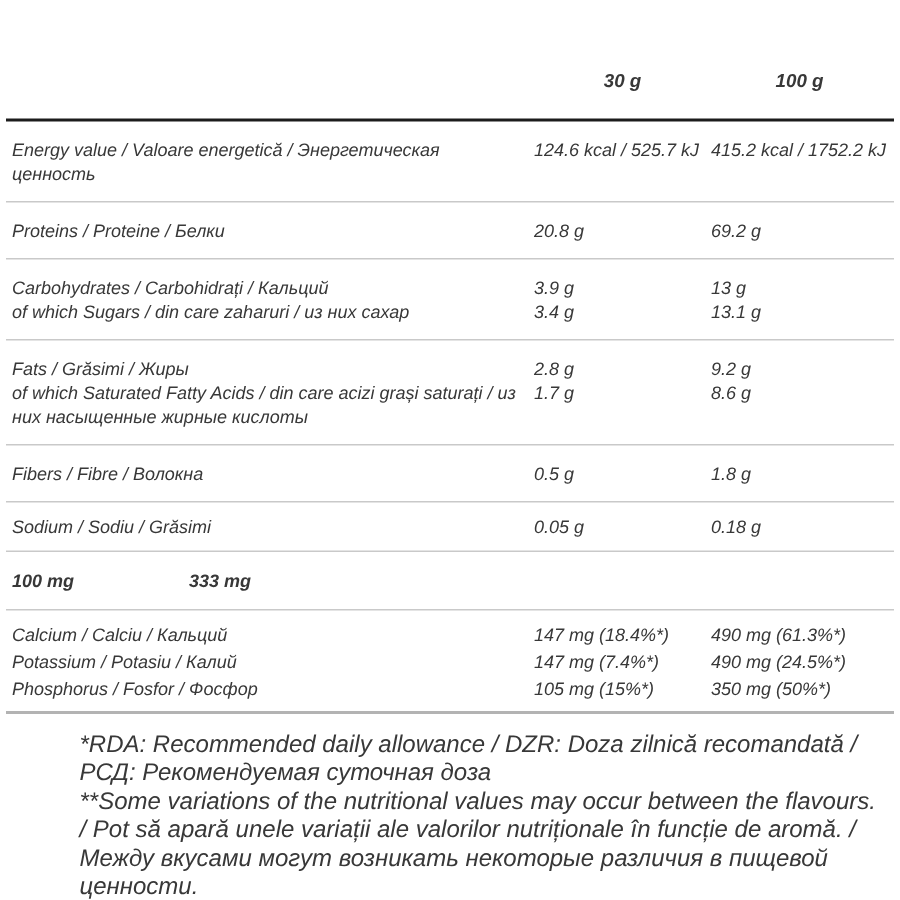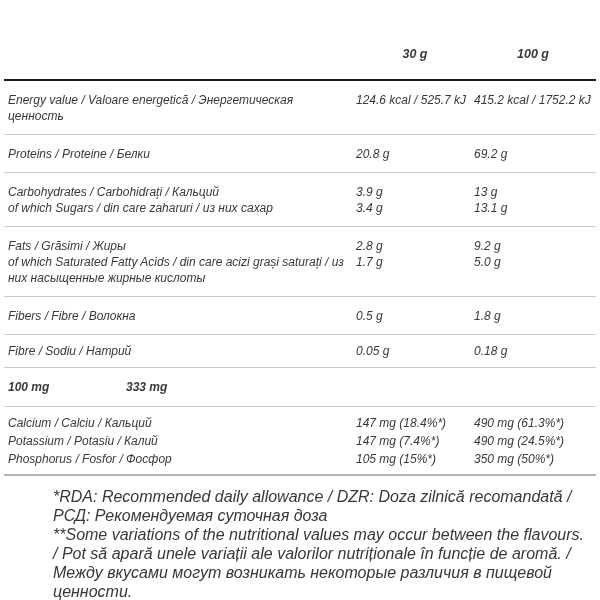--- a/index.html
+++ b/index.html
@@ -93,39 +93,39 @@
 
   <div class="row">
     <div class="line">
       <div class="lbl">Fats / Grăsimi / Жиры</div>
       <div class="val">2.8 g</div>
       <div class="val">9.2 g</div>
     </div>
     <div class="line">
       <div class="lbl">of which Saturated Fatty Acids / din care acizi grași saturați / из них насыщенные жирные кислоты</div>
       <div class="val">1.7 g</div>
-      <div class="val">5.0 g</div>
+      <div class="val">8.6 g</div>
     </div>
   </div>
 
   <div class="rule-light"></div>
 
   <div class="row">
     <div class="line">
       <div class="lbl">Fibers / Fibre / Волокна</div>
       <div class="val">0.5 g</div>
       <div class="val">1.8 g</div>
     </div>
   </div>
 
   <div class="rule-light"></div>
 
   <div class="row row-sodium">
     <div class="line">
-      <div class="lbl">Fibre / Sodiu / Натрий</div>
+      <div class="lbl">Sodium / Sodiu / Grăsimi</div>
       <div class="val">0.05 g</div>
       <div class="val">0.18 g</div>
     </div>
   </div>
 
   <div class="rule-light"></div>
 
   <div class="row row-complex">
     <div class="line">
       <div class="val">100 mg</div>

